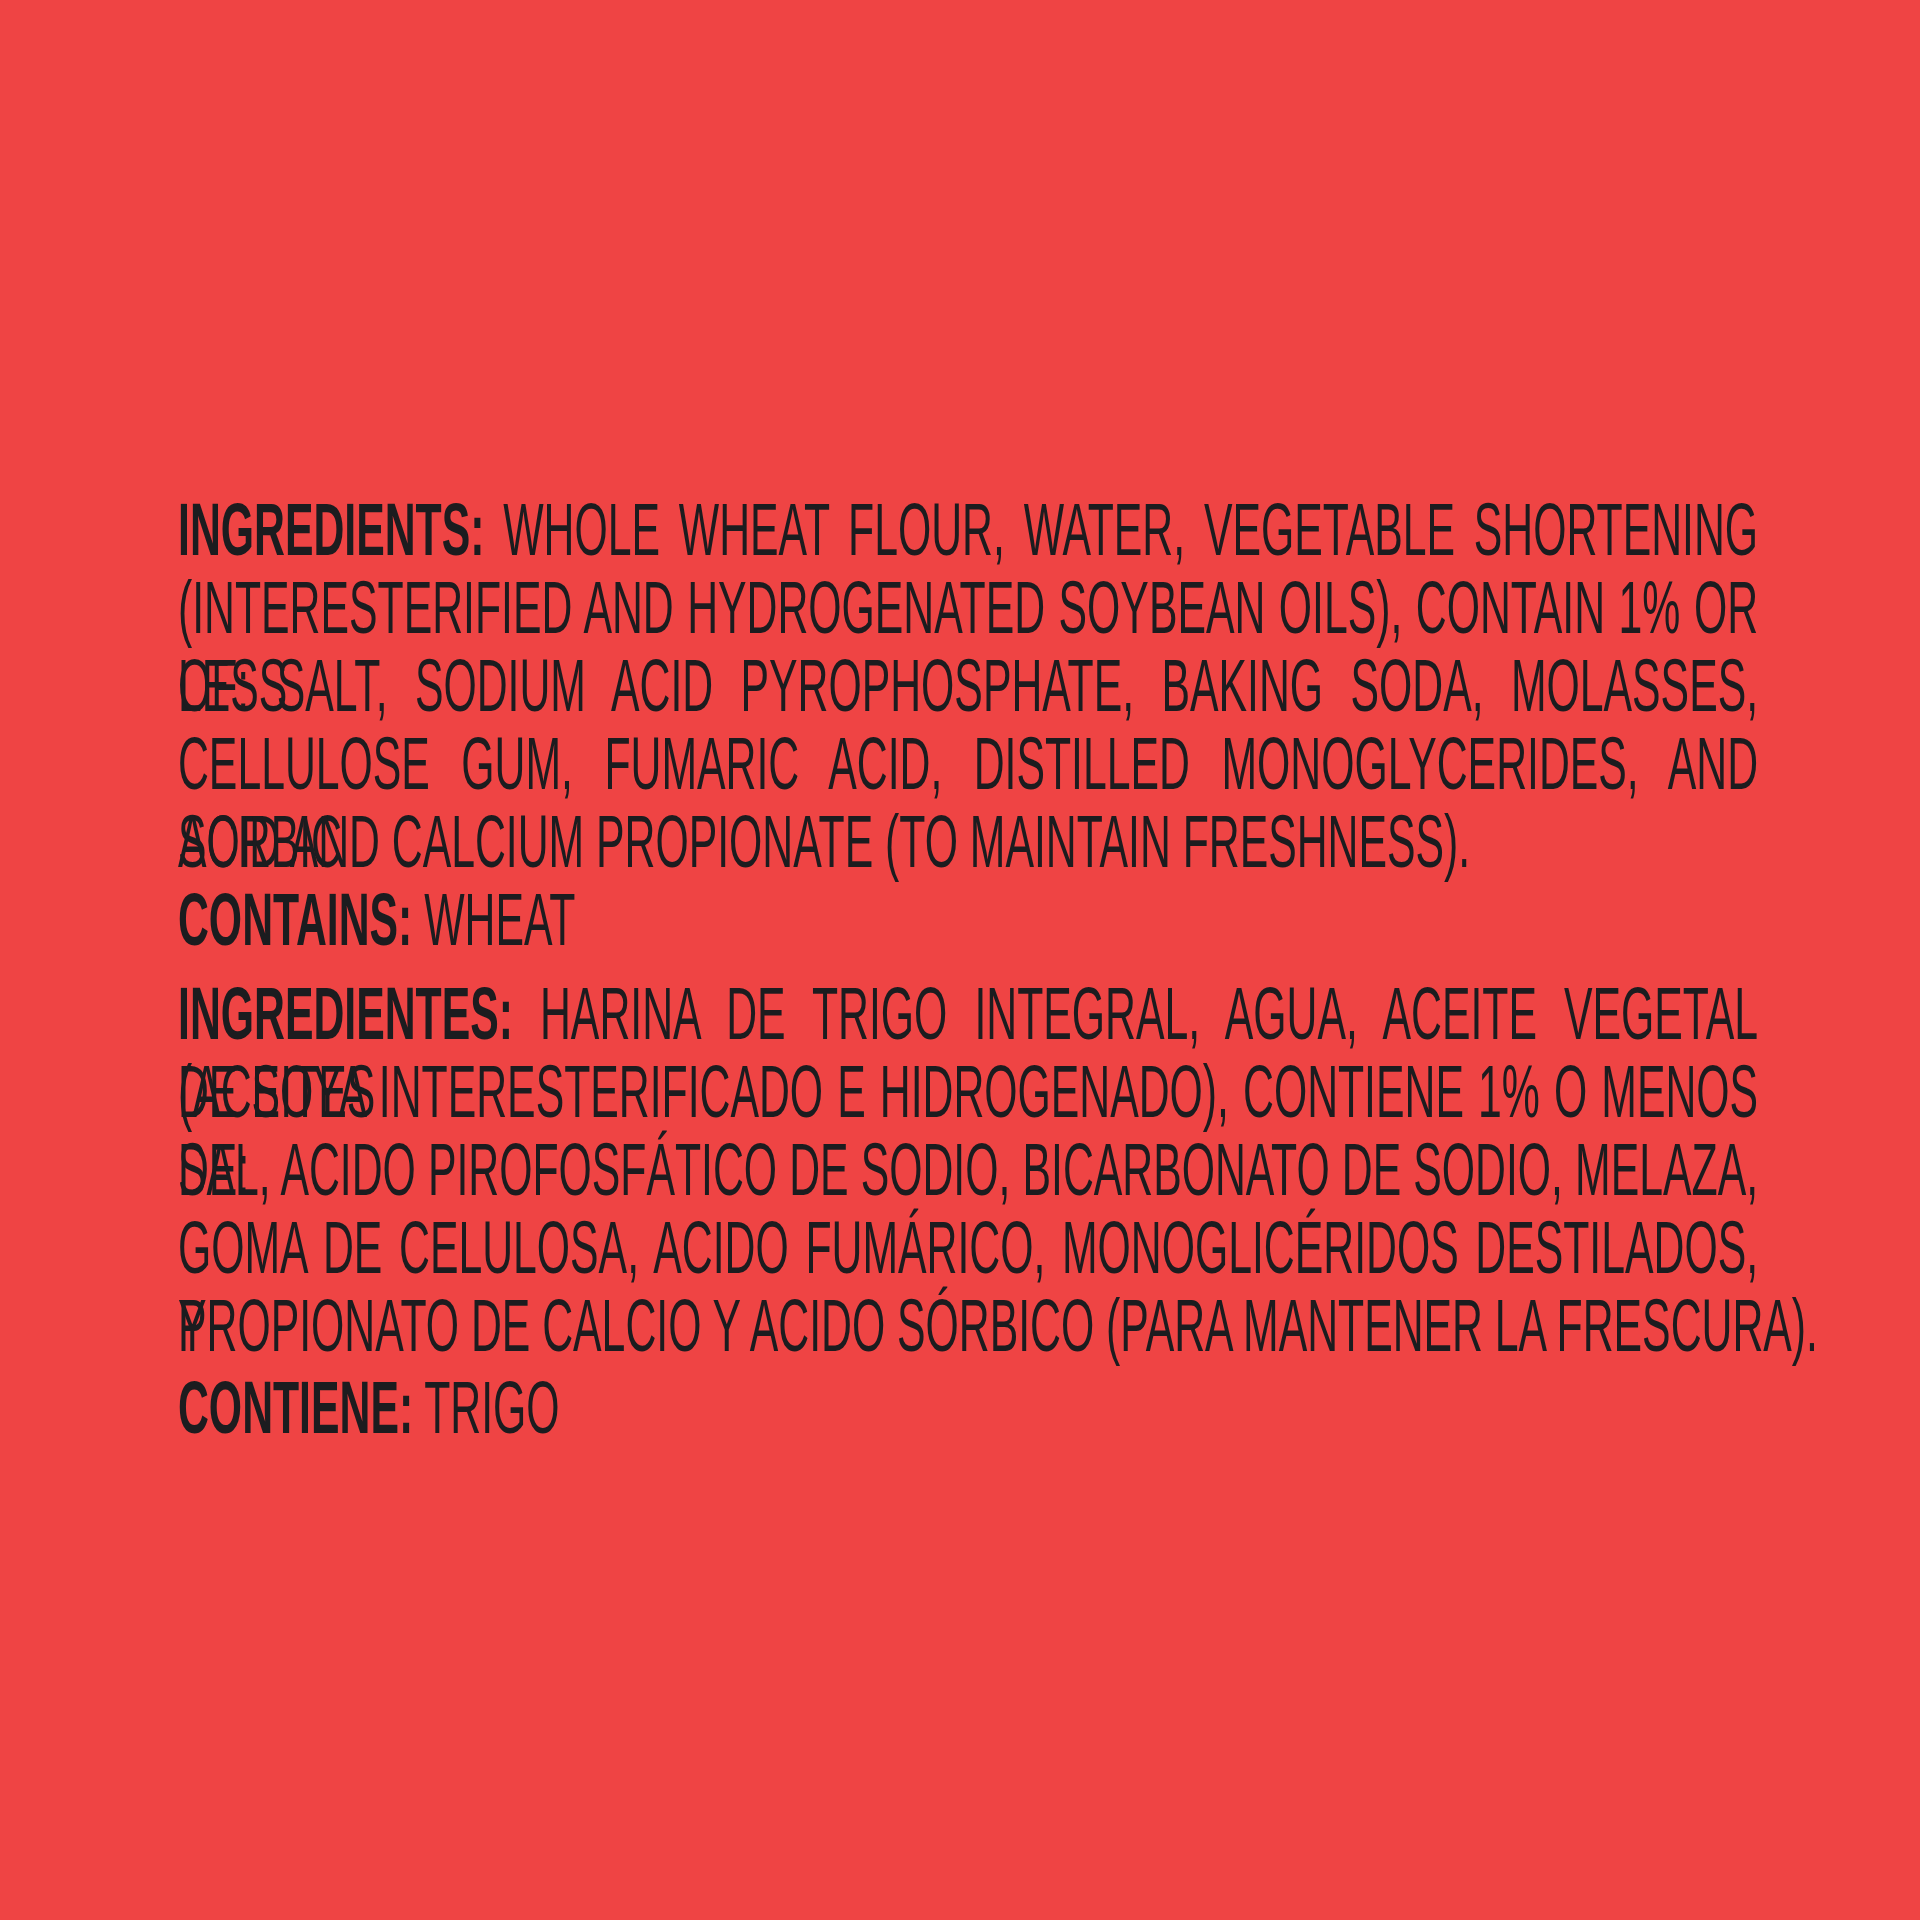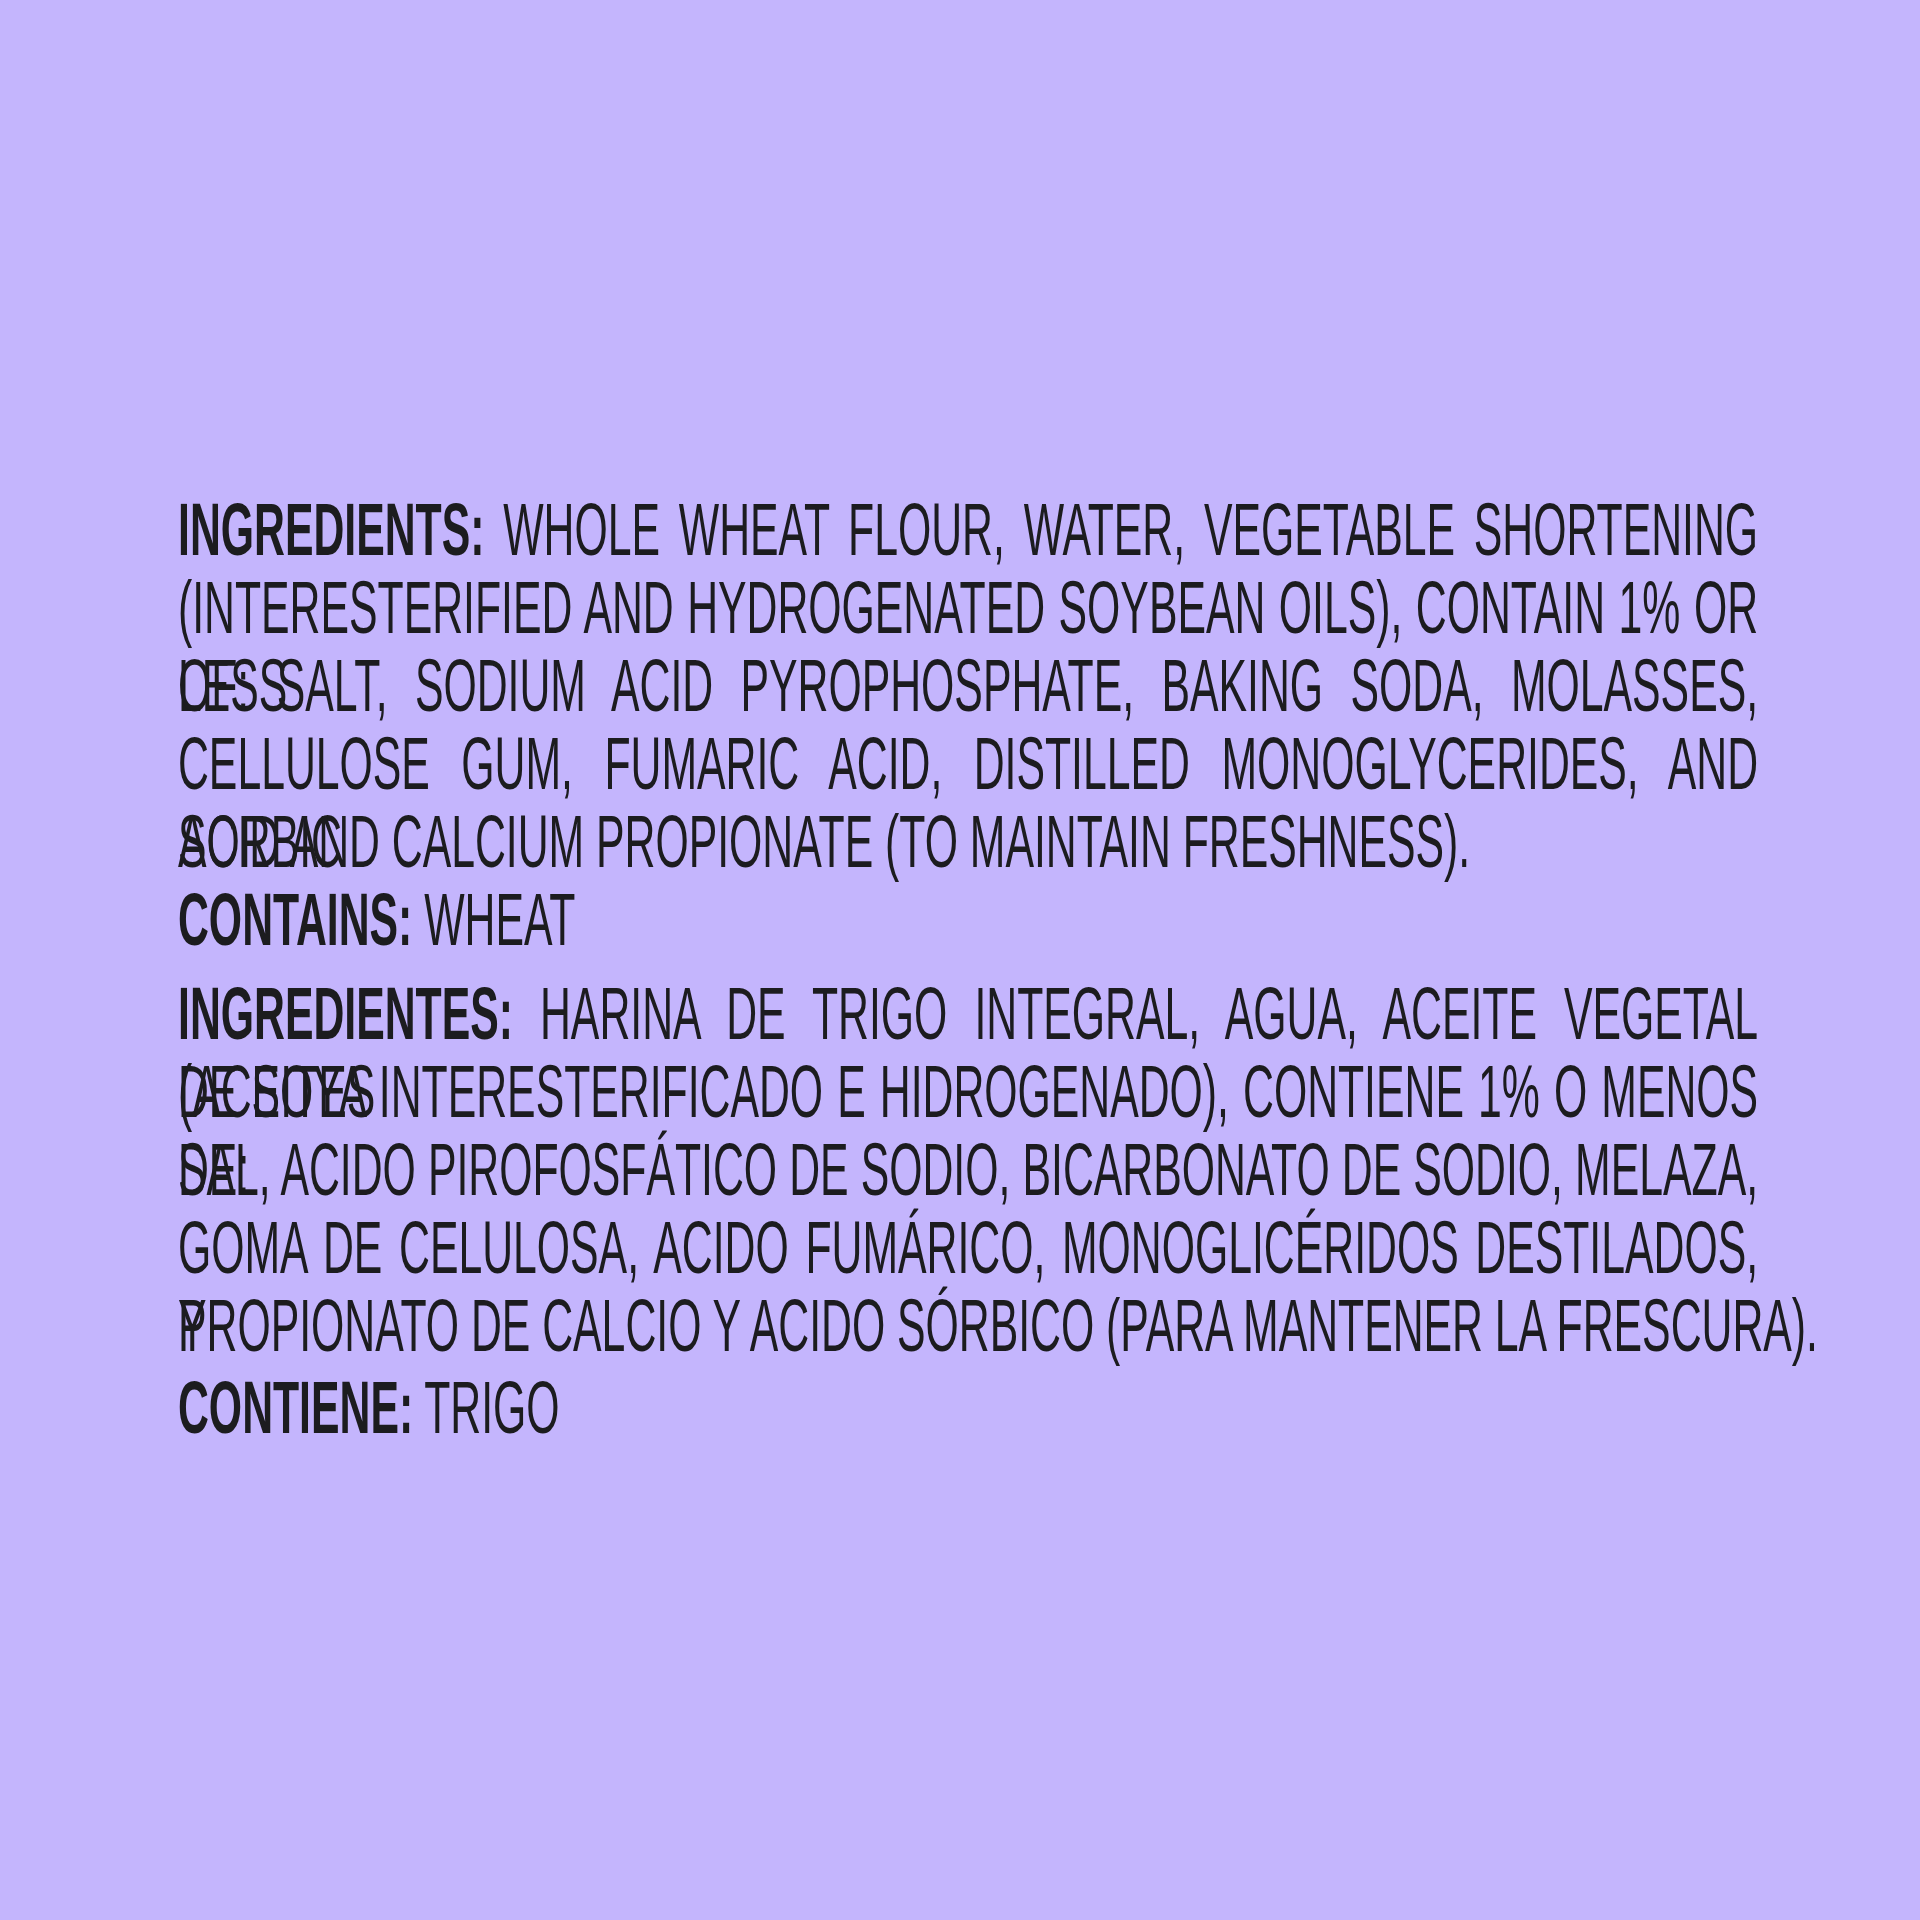--- a/index.html
+++ b/index.html
@@ -7,21 +7,21 @@
     padding: 0;
     width: 1920px;
     height: 1920px;
     overflow: hidden;
     background: #ffffff;
   }
   .label-panel {
     position: relative;
     width: 1920px;
     height: 1920px;
-    background: #c4b5fd;
+    background: #ef4444;
   }
   
   .text-block {
     position: absolute;
     left: 178px;
     top: 490px;
     width: 2772px;              
     transform: scaleX(0.57);
     transform-origin: left top;
     font-family: "Liberation Sans", "DejaVu Sans", sans-serif;

